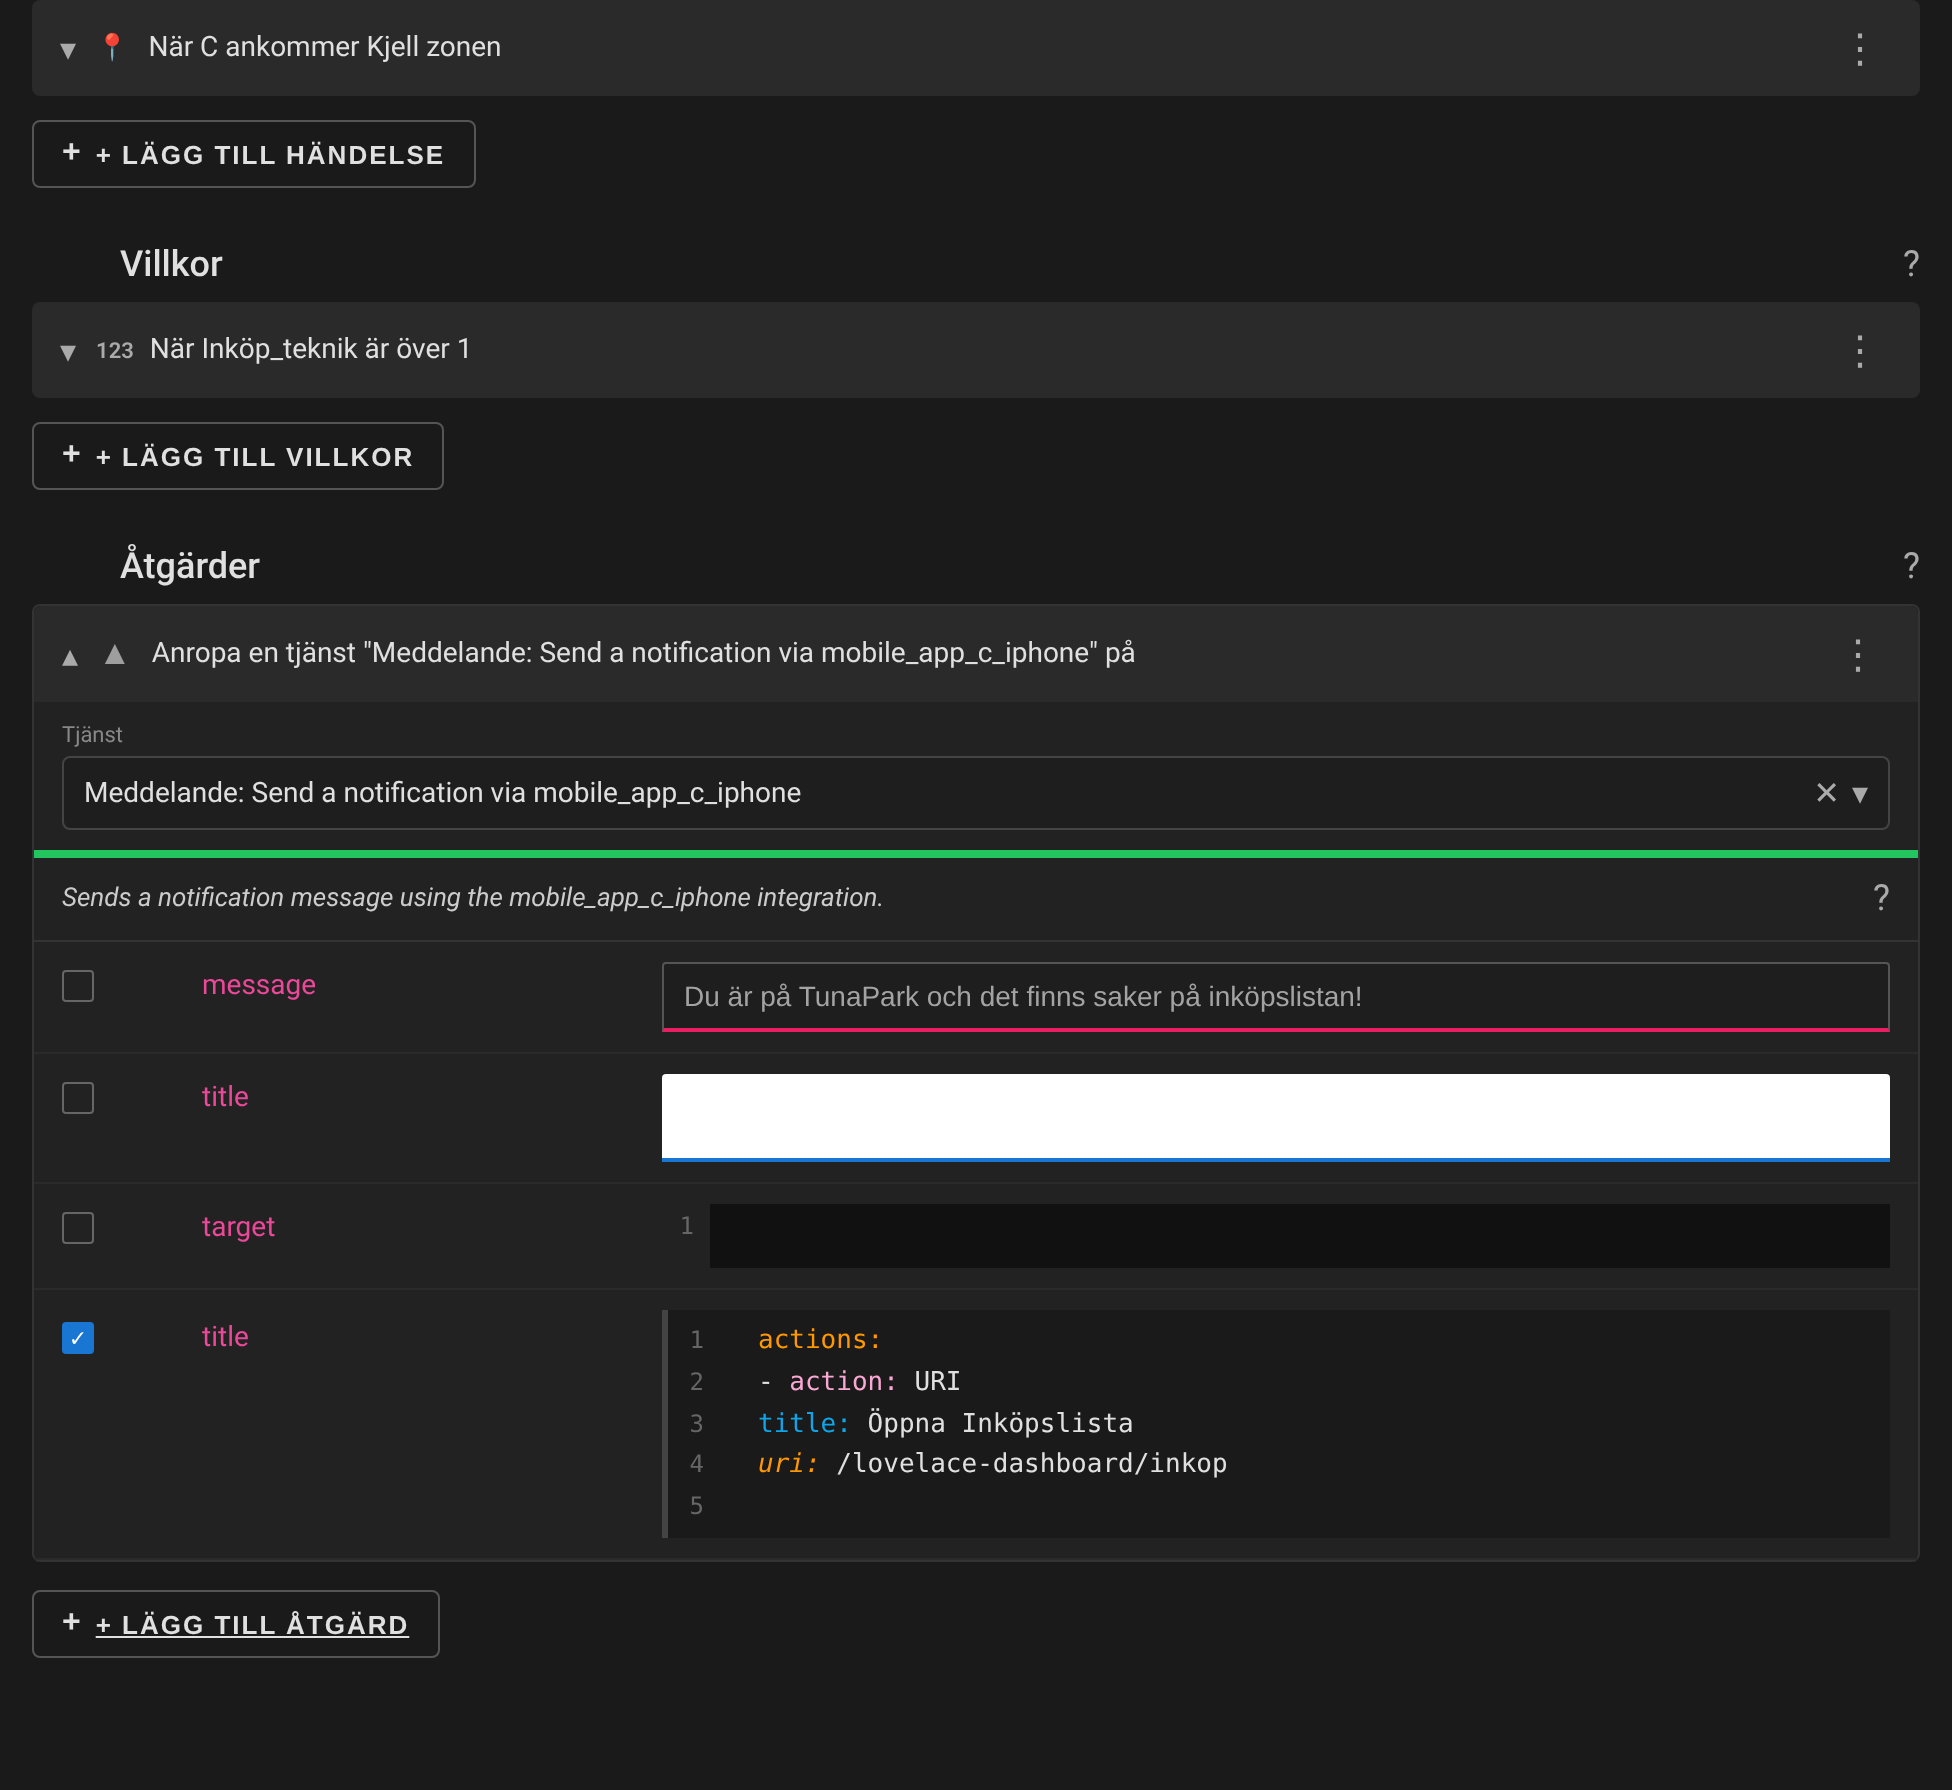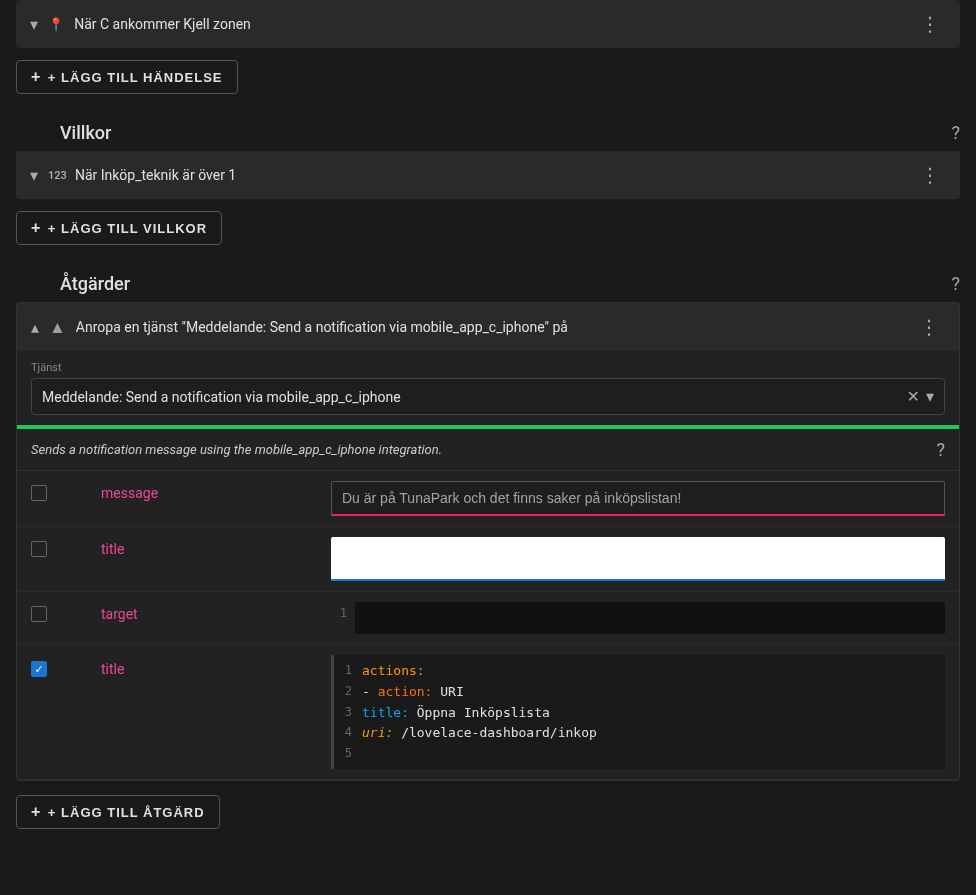--- a/index.html
+++ b/index.html
@@ -289,24 +289,25 @@
       color: #666;
       min-width: 28px;
       text-align: right;
       padding-right: 10px;
       font-size: 12px;
       user-select: none;
     }
 
     .code-line .code {
       color: #e0e0e0;
+      margin-left: 17px;
     }
 
     .kw-actions { color: #ff9800; }
-    .kw-action { color: #f97316; }
+    .kw-action { color: #f9a8d4; }
     .kw-title-k { color: #0ea5e9; }
     .kw-uri { color: #ff9800; font-style: italic; }
 
     .main-container {
       padding: 0 16px 16px 16px;
     }
   </style>
 </head>
 <body>
 
@@ -434,15 +435,15 @@
             <span class="code"></span>
           </div>
         </div>
       </div>
     </div>
   </div>
 
   
   <button class="add-btn" style="margin-top:10px;">
     <span class="plus">+</span>
-    <span style="letter-spacing:1px;">+ LÄGG TILL ÅTGÄRD</span>
+    <span style="letter-spacing:1px;text-decoration:underline;">+ LÄGG TILL ÅTGÄRD</span>
   </button>
 </div>
 
 </body></html>

